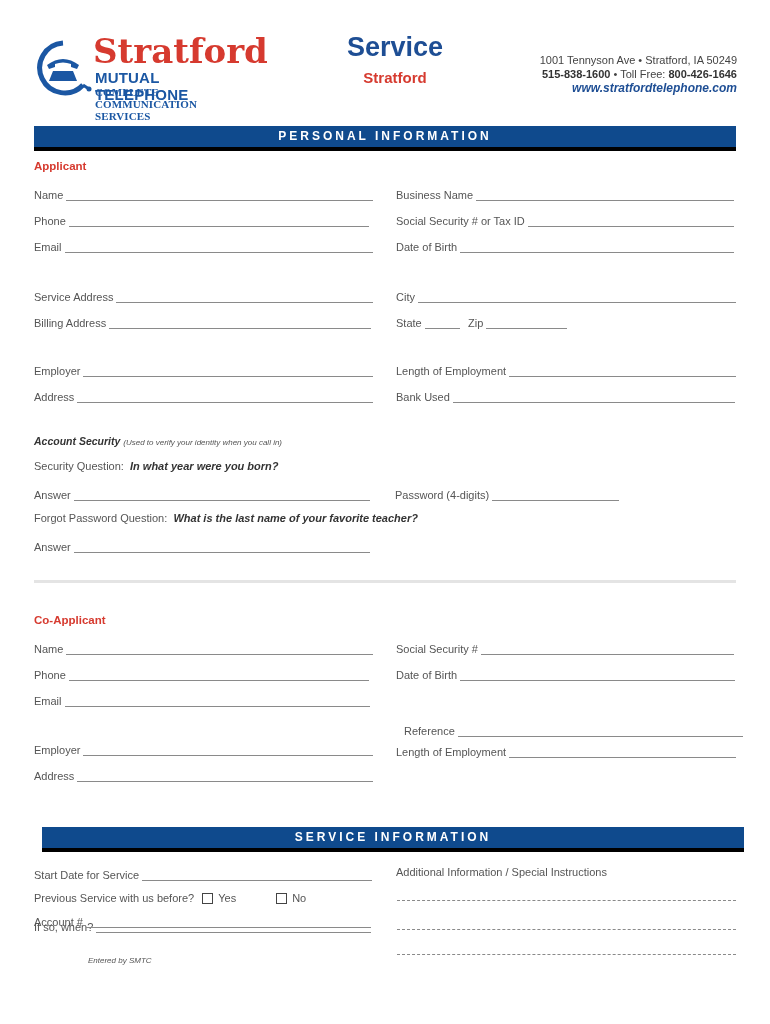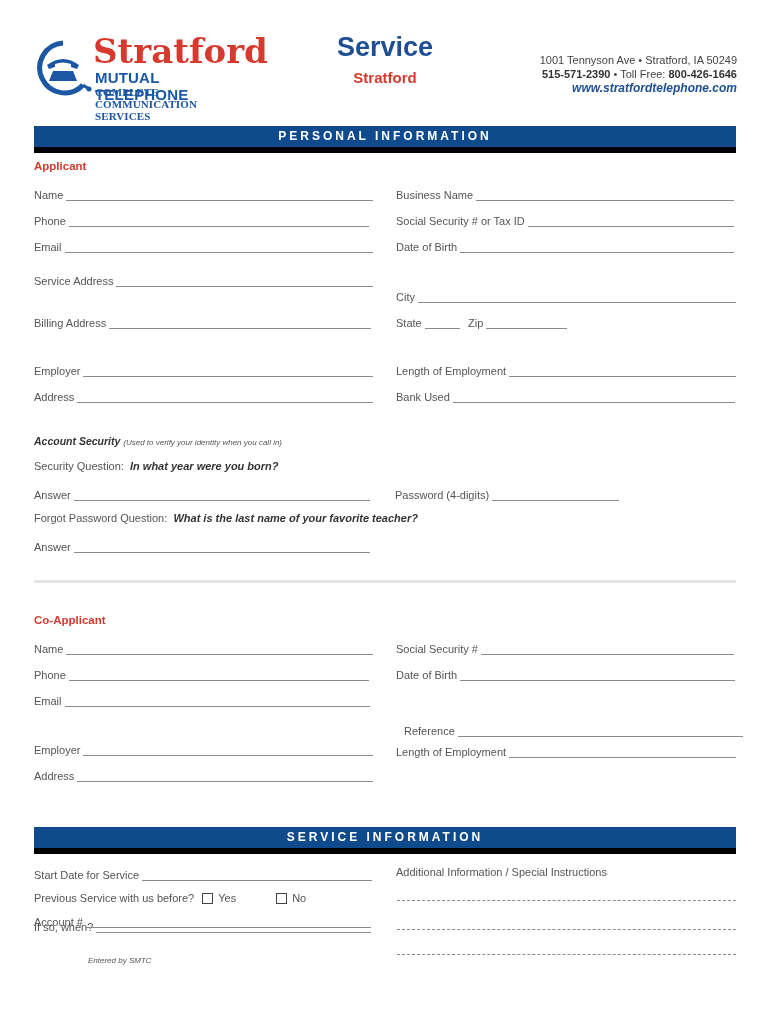--- a/index.html
+++ b/index.html
@@ -6,32 +6,32 @@
   body { width:770px; height:1024px; position:relative; overflow:hidden;
          font-family:"Liberation Sans", sans-serif; color:#555; }
   .abs { position:absolute; }
   .logo-wrap { left:33px; top:37px; width:215px; height:60px; }
   .logo-icon { left:0; top:2px; width:60px; height:58px; }
   .logo-title { left:60px; top:-4px; font-family:"DejaVu Serif", serif; font-weight:bold;
                 font-size:34px; color:#d63a2f; letter-spacing:0px; line-height:36px; }
   .logo-sub1 { left:62px; top:32px; font-weight:bold; font-size:15px; color:#1b57a3; letter-spacing:0.2px; }
   .logo-sub2 { left:62px; top:49px; font-weight:bold; font-size:11px; color:#1b57a3; letter-spacing:0.1px;font-family:Liberation Serif, serif; }
 
-  .title-block { left:290px; top:34px; width:190px; text-align:center; }
+  .title-block { left:300px; top:34px; width:190px; text-align:center; }
   .title-l1 { font-weight:bold; font-size:27px; color:#1e4e94; line-height:27px; }
   .title-l2 { font-weight:bold; font-size:27px; color:#1e4e94; line-height:27px; }
   .title-l3 { font-weight:bold; font-size:15px; color:#d63a2f; margin-top:8px; }
 
   .contact { right:33px; top:53px; text-align:right; font-size:11px; color:#444; line-height:14px; }
   .contact b { color:#333; }
   .contact .web { font-weight:bold; font-style:italic; color:#1e4e94; font-size:12px; }
 
   .band { left:34px; width:702px; height:21px; background:#0f4a8d; color:#fff;
           text-align:center; font-size:12px; font-weight:bold; letter-spacing:3px; line-height:21px;
-          border-bottom:6px solid #000000; }
+          border-bottom:4px solid #000000; }
 
   .sub-h { font-size:11.5px; font-weight:bold; color:#d63a2f; }
 
   .field { position:absolute; display:flex; align-items:flex-end; font-size:11px; color:#555; height:16px; }
   .field .lbl { white-space:nowrap; }
   .field .line { flex:1; border-bottom:1px solid #8a8a8a; margin-left:3px; height:11px; }
   .lf { left:34px; }
   .rf { left:396px; }
 
   .sec-note { font-size:10.5px; color:#333; }
@@ -62,21 +62,21 @@
   <div class="abs logo-sub2">COMPLETE COMMUNICATION SERVICES</div>
 </div>
 
 <div class="abs title-block">
   <div class="title-l1">Service</div>
   <div class="title-l3">Stratford</div>
 </div>
 
 <div class="abs contact">
   <div>1001 Tennyson Ave • Stratford, IA 50249</div>
-  <div><b>515-571-2390</b><span> • Toll Free: </span><b>800-426-1646</b></div>
+  <div><b>515-838-1600</b><span> • Toll Free: </span><b>800-426-1646</b></div>
   <div class="web">www.stratfordtelephone.com</div>
 </div>
 
 <div class="abs band" style="top:126px;">PERSONAL INFORMATION</div>
 <div class="abs sub-h" style="left:34px; top:160px;">Applicant</div>
 
 <div class="field lf" style="top:185px; width:339px;">
     <span class="lbl">Name</span>
     <span class="line"></span>
   </div>
@@ -96,21 +96,21 @@
 
 <div class="field lf" style="top:237px; width:339px;">
     <span class="lbl">Email</span>
     <span class="line"></span>
   </div>
 <div class="field rf" style="top:237px; width:338px;">
     <span class="lbl">Date of Birth</span>
     <span class="line"></span>
   </div>
 
-<div class="field lf" style="top:271px; width:339px;text-align:right;">
+<div class="field lf" style="top:287px; width:339px;text-align:right;">
     <span class="lbl">Service Address</span>
     <span class="line"></span>
   </div>
 <div class="field rf" style="top:287px; width:340px;">
     <span class="lbl">City</span>
     <span class="line"></span>
   </div>
 
 <div class="field lf" style="top:313px; width:337px;">
     <span class="lbl">Billing Address</span>
@@ -201,21 +201,21 @@
 
 <div class="field lf" style="top:766px; width:339px;">
     <span class="lbl">Address</span>
     <span class="line"></span>
   </div>
 <div class="field rf" style="top:721px; width:339px;margin-left:8px;">
     <span class="lbl">Reference</span>
     <span class="line"></span>
   </div>
 
-<div class="abs band" style="top:827px;">SERVICE INFORMATION</div>
+<div class="abs band" style="top:827px;margin-left:8px;">SERVICE INFORMATION</div>
 
 <div class="field lf" style="top:865px; width:338px;">
     <span class="lbl">Start Date for Service</span>
     <span class="line"></span>
   </div>
 <div class="abs" style="left:396px; top:866px; font-size:11px; color:#555;">Additional Information / Special Instructions</div>
 
 <div class="abs q" style="left:34px; top:892px; display:flex; align-items:center;">
   <span>Previous Service with us before?</span>
   <span class="checkbox"></span>

